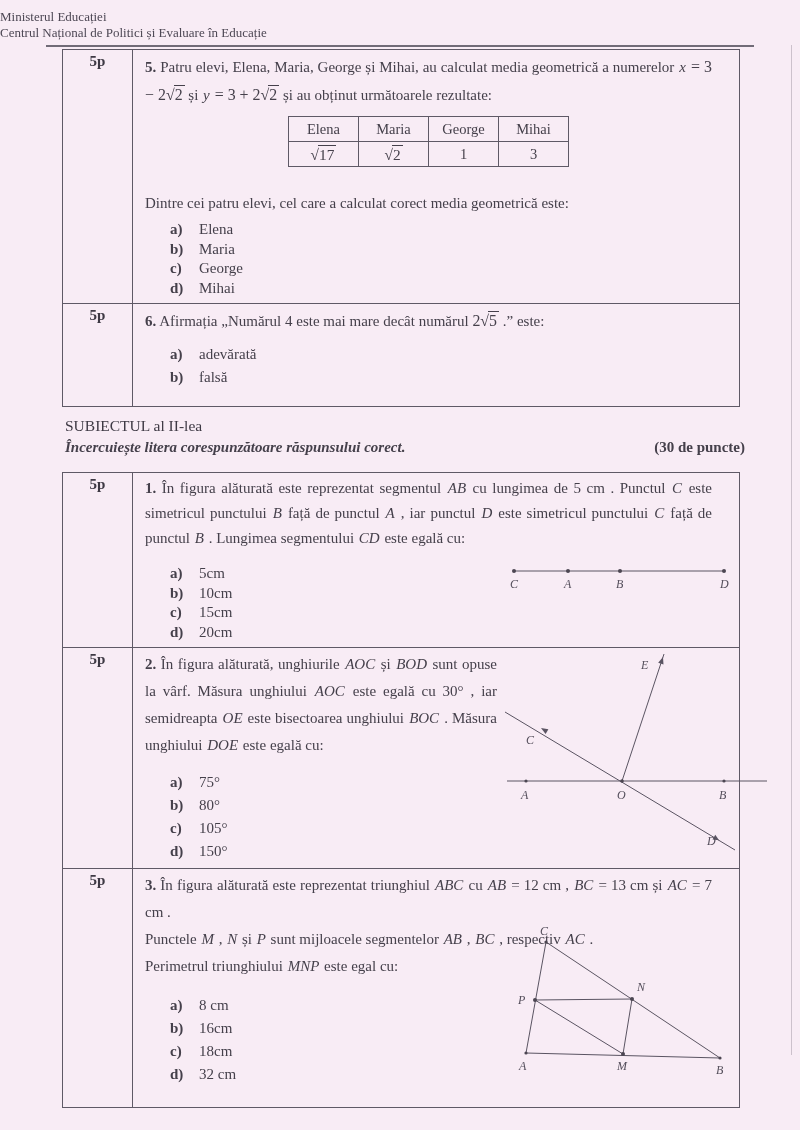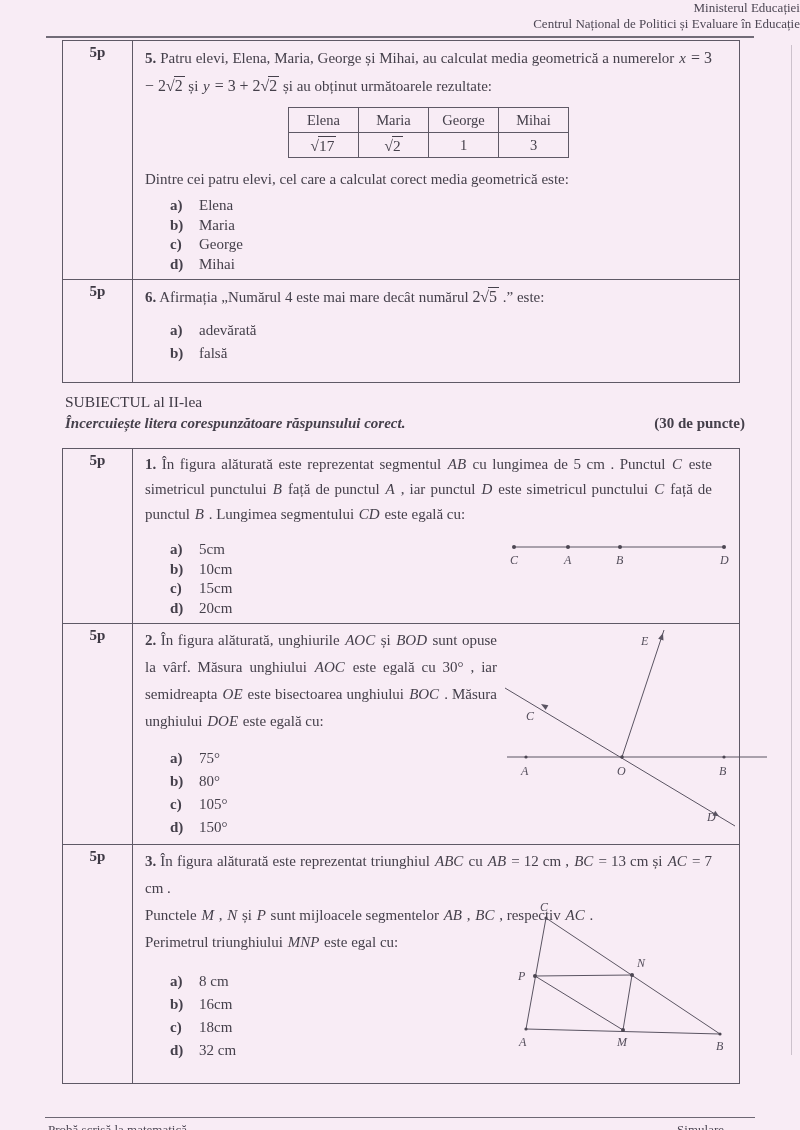--- a/index.html
+++ b/index.html
@@ -6,21 +6,21 @@
   body{
     width:800px;height:1130px;position:relative;overflow:hidden;
     background:#f8ecf5;
     font-family:"Liberation Serif","DejaVu Serif",serif;
     color:#45404b;
   }
   .page{position:absolute;inset:0}
   .scan-edge{position:absolute;right:8px;top:45px;bottom:75px;width:1px;background:rgba(90,84,98,.28)}
 
   
-  .header{text-align:right;font-size:13px;line-height:16px;color:#4d4754}
+  .header{padding-top:9px;text-align:left;font-size:13px;line-height:16px;color:#4d4754}
   .top-rule{height:2px;background:#716b77;margin:4px 46px 0 46px}
 
   
   table.qtable{border-collapse:collapse;table-layout:fixed;width:678px;margin:2px 0 0 62px}
   table.qtable td{border:1px solid #5f5966;vertical-align:top}
   td.pts{width:33px;text-align:center;font-weight:bold;font-size:15px;padding:3px 18px;color:#3e3944}
   td.body{padding:3px 27px 5px 12px;position:relative;font-size:15px}
   .qp{line-height:27px;text-align:justify}
   .qp.lh23{line-height:25px}
   .qnum{font-weight:bold}
@@ -86,21 +86,21 @@
             <td>Mihai</td>
           </tr>
           <tr>
             <td><span class="sqrt">√<span class="rad">17</span></span></td>
             <td><span class="sqrt">√<span class="rad">2</span></span></td>
             <td>1</td>
             <td>3</td>
           </tr>
         </tbody>
             </table>
-        <div style="margin-top:13px">Dintre cei patru elevi, cel care a calculat corect media geometrică este:</div>
+        <div style="margin-top:28px">Dintre cei patru elevi, cel care a calculat corect media geometrică este:</div>
         <div class="opts lh20">
           <div class="opt">
                 <b>a)</b>
                 <span class="otext">Elena</span>
               </div>
           <div class="opt">
                 <b>b)</b>
                 <span class="otext">Maria</span>
               </div>
           <div class="opt">

